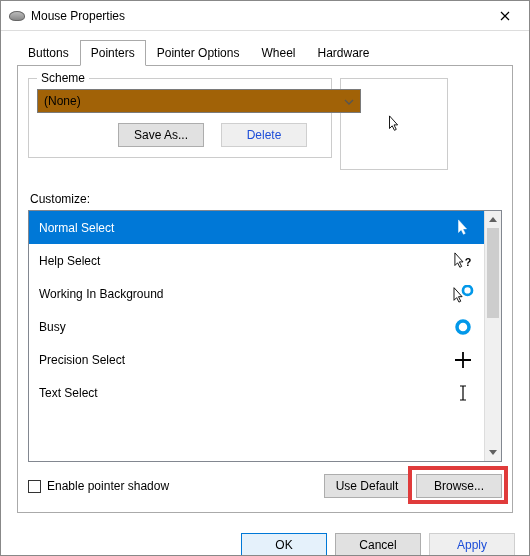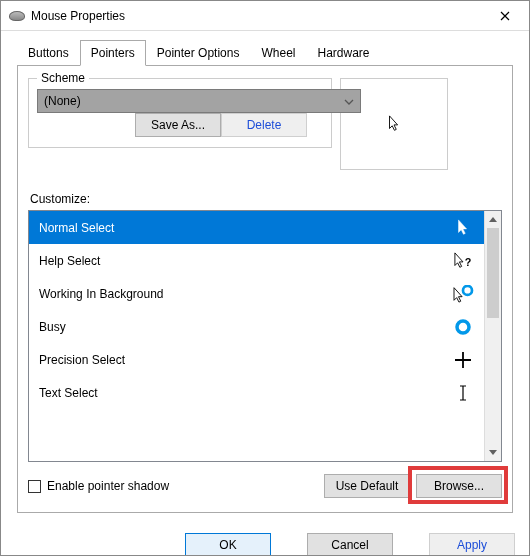--- a/index.html
+++ b/index.html
@@ -10,44 +10,44 @@
 .titlebar .close { width: 40px; height: 28px; display: flex; align-items: center; justify-content: center; }
 .titlebar .close svg { width: 10px; height: 10px; }
 .body { padding: 8px 16px; }
 .tabs { display: flex; border-bottom: 1px solid #aaa; }
 .tab { padding: 5px 10px; border: 1px solid transparent; position: relative; top: 1px; cursor: default; }
 .tab.active { border: 1px solid #aaa; border-bottom: 1px solid #fff; background: #fff; }
 .tabpane { border: 1px solid #aaa; border-top: none; padding: 12px 10px 14px; }
 .scheme-row { display: flex; gap: 8px; align-items: flex-start; }
 .scheme-group { border: 1px solid #ccc; padding: 10px 8px 10px; width: 304px; position: relative; }
 .scheme-group .legend { position: absolute; top: -8px; left: 8px; background: #fff; padding: 0 4px; color: #000; }
-.scheme-select { width: 324px; height: 24px; border: 1px solid #7a7a7a; background: #a3a3a3; display: flex; align-items: center; padding: 0 6px; justify-content: space-between; margin-bottom: 0; }
+.scheme-select { width: 324px; height: 24px; border: 1px solid #7a7a7a; background: #a16207; display: flex; align-items: center; padding: 0 6px; justify-content: space-between; margin-bottom: 10px; }
 .scheme-select .chev svg { width: 10px; height: 6px; }
-.scheme-btns { display: flex; gap: 0; justify-content: flex-end; padding-right: 16px; }
+.scheme-btns { display: flex; gap: 17px; justify-content: flex-end; padding-right: 16px; }
 .btn { height: 24px; min-width: 86px; border: 1px solid #adadad; background: #e1e1e1; display: inline-flex; align-items: center; justify-content: center; padding: 0 10px; }
 .btn.disabled { color: #1d4ed8; background: #efefef; border-color: #cfcfcf; }
 .btn.primary { background: #e5f1fb; border-color: #0078d7; }
 .preview { border: 1px solid #ccc; width: 108px; height: 92px; display: flex; align-items: center; justify-content: center; }
 .cust-label { margin: 22px 0 4px 2px; }
 .listbox { border: 1px solid #828790; height: 252px; display: flex; }
 .listinner { flex: 1; overflow: hidden; }
 .listitem { display: flex; align-items: center; justify-content: space-between; padding: 0 10px; height: 33px; }
 .listitem.selected { background: #0078d7; color: #fff; }
 .listitem .ic { width: 22px; display: flex; justify-content: center; }
 .scrollbar { width: 17px; background: #f0f0f0; border-left: 1px solid #ddd; display: flex; flex-direction: column; }
 .sbtn { height: 17px; display: flex; align-items: center; justify-content: center; }
 .sbtn svg { width: 8px; height: 5px; fill: #606060; }
 .strack { flex: 1; position: relative; }
 .sthumb { position: absolute; top: 0; left: 2px; right: 2px; height: 90px; background: #cdcdcd; }
 .underlist { display: flex; align-items: center; margin-top: 12px; gap: 6px; }
 .chk { width: 13px; height: 13px; border: 1px solid #333; background: #fff; }
 .underlist .spacer { flex: 1; }
 .red-box { position: absolute; border: 4px solid #e03b3b; width: 100px; height: 38px; pointer-events: none; }
 .footer { display: flex; gap: 8px; justify-content: flex-end; padding: 12px 14px; }
-.footer .btn { min-width: 86px; margin-left: 28px; }
+.footer .btn { min-width: 86px; }
 svg.cursor-arrow { width: 14px; height: 18px; }
 svg.cursor-arrow-white { width: 14px; height: 18px; }
 </style>
 </head>
 <body>
 
 <div class="titlebar">
   <div class="mouse-icon"></div>
   <div class="title">Mouse Properties</div>
   <div class="close">

